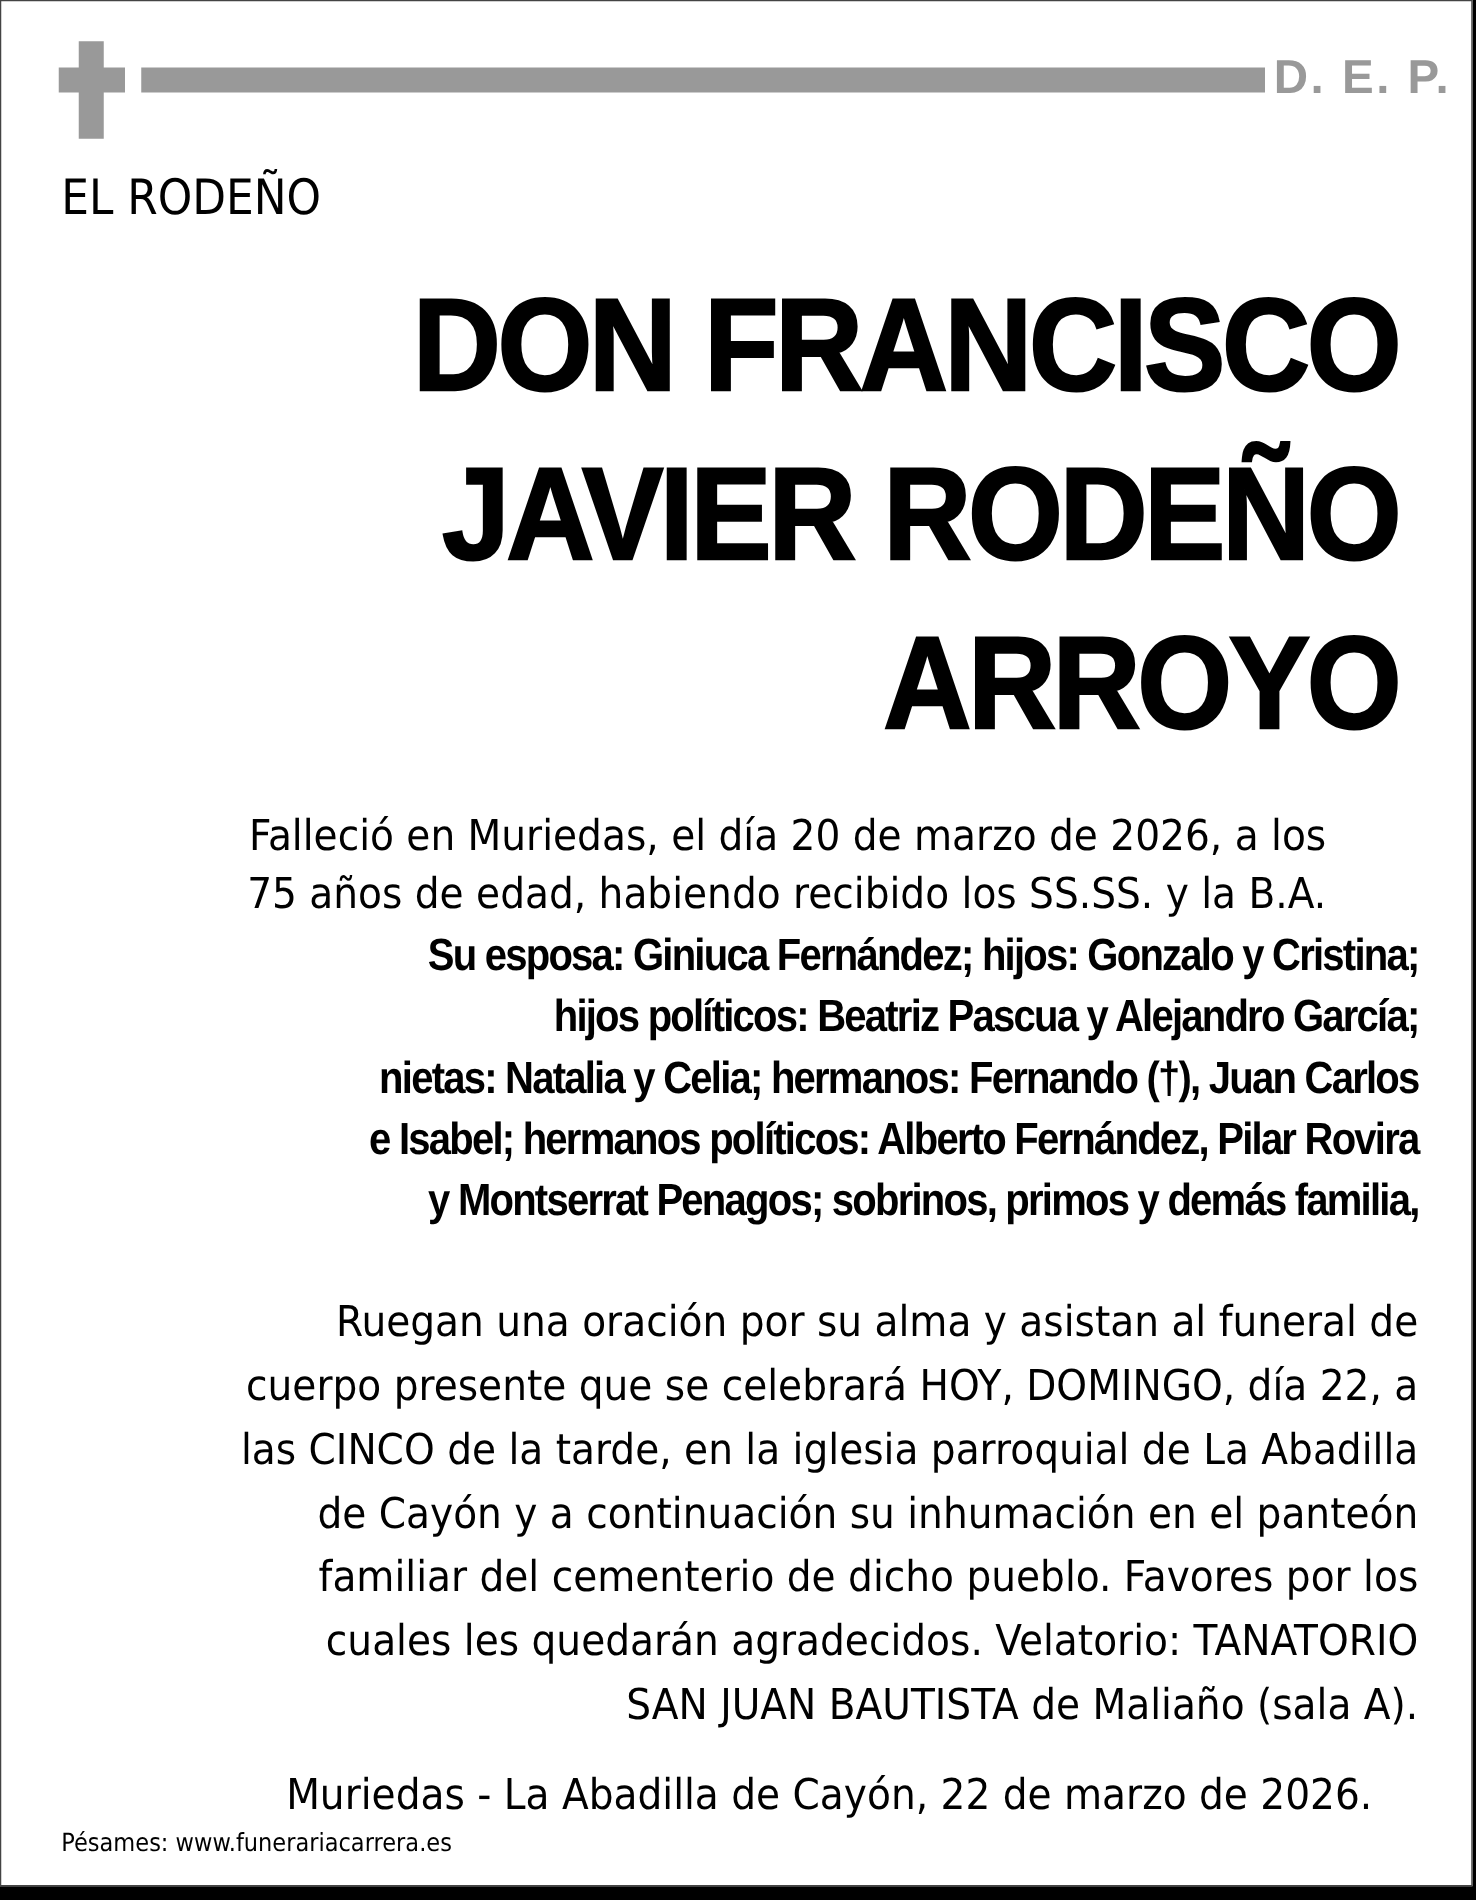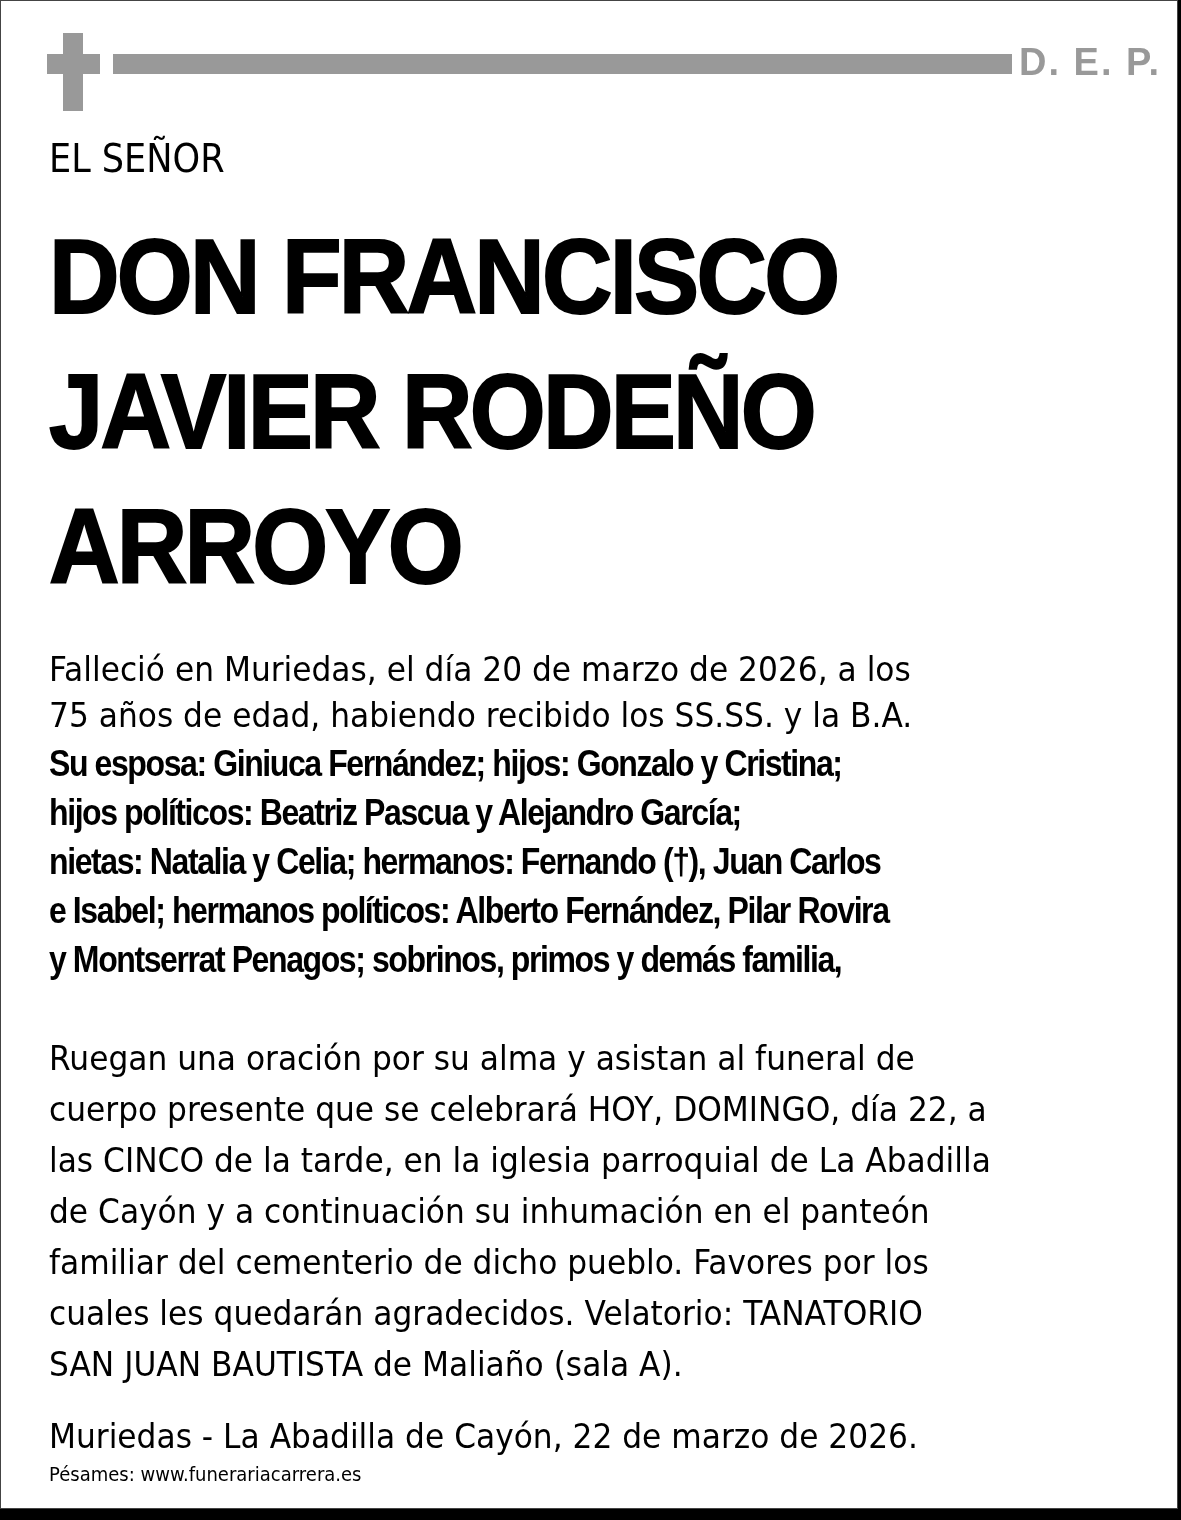--- a/index.html
+++ b/index.html
@@ -1,19 +1,19 @@
 <!DOCTYPE html>
 <html><head>
 <meta charset="utf-8">
 <style>
   html, body { margin:0; padding:0; background:#000; }
   body { width:1181px; height:1520px; position:relative; overflow:hidden; }
   .card {
     position:absolute; left:0; top:0; width:1178px; height:1509px;
-    background:#fff; border:1px solid #444; box-sizing:border-box;
+    background:#fff; border:1px solid #444; box-sizing:border-box;text-align:right;
   }
   .cross-v { position:absolute; left:62px; top:32px; width:20px; height:78px; background:#999; }
   .cross-h { position:absolute; left:46px; top:53px; width:53px; height:20px; background:#999; }
   .rule { position:absolute; left:112px; top:53px; width:899px; height:20px; background:#999; }
   .dep {
     position:absolute; left:1018px; top:38px; font-family:"Liberation Sans", sans-serif;
     font-weight:bold; font-size:38px; color:#999; letter-spacing:2px; line-height:46px;
   }
   .txt { position:absolute; left:48px; font-family:"DejaVu Sans", sans-serif; color:#000; }
   .label { top:133px; font-size:39px; line-height:50px; font-stretch:condensed; }
@@ -34,21 +34,21 @@
 </style>
 </head>
 <body>
 
 <div class="card">
   <div class="cross-v"></div>
   <div class="cross-h"></div>
   <div class="rule"></div>
   <div class="dep">D. E. P.</div>
 
-  <div class="txt label">EL SEÑOR</div>
+  <div class="txt label">EL RODEÑO</div>
 
   <div class="txt name">
     <span class="line">DON FRANCISCO</span>
     <span class="line">JAVIER RODEÑO</span>
     <span class="line">ARROYO</span>
   </div>
 
   <div class="txt p1">
     <span class="line">Falleció en Muriedas, el día 20 de marzo de 2026, a los</span>
     <span class="line">75 años de edad, habiendo recibido los SS.SS. y la B.A.</span>

